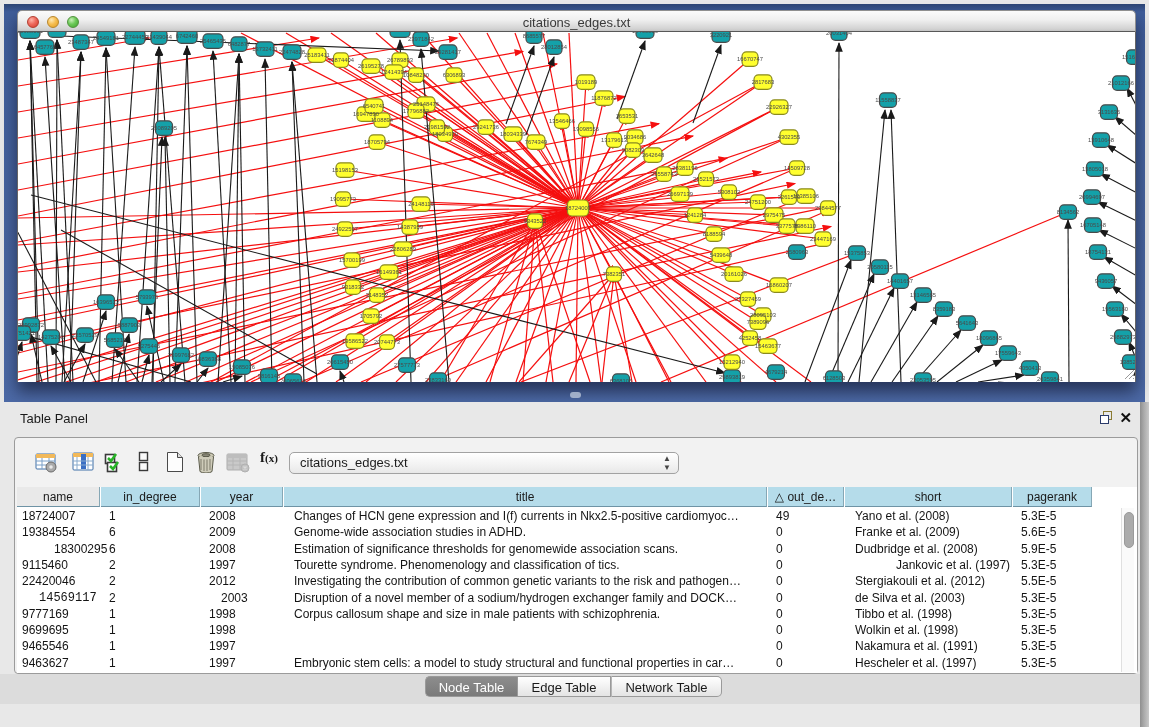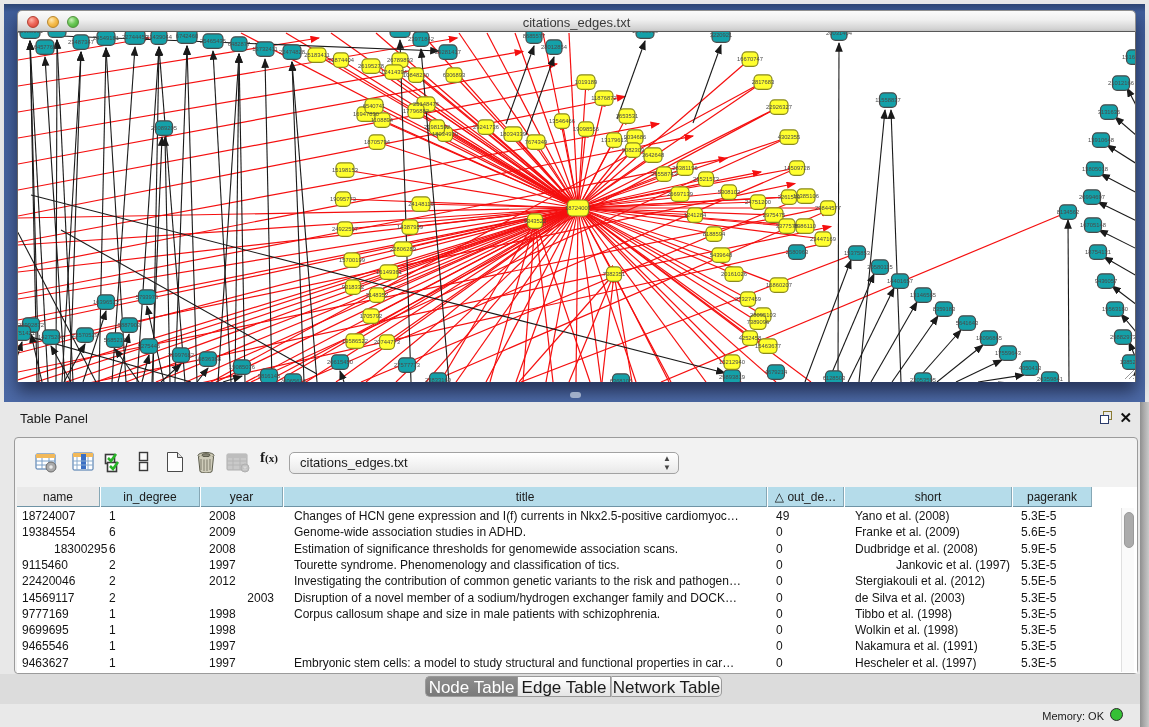--- a/index.html
+++ b/index.html
@@ -21,21 +21,21 @@
 #combo .st{position:absolute;right:7px;top:1px;font-size:8px;color:#444;line-height:9px;text-align:center;}
 #tablewrap{position:absolute;left:2px;top:49px;width:1120px;height:186px;background:#fff;}
 .hc{position:absolute;top:0;height:20px;background:#b5dcea;border-right:1px solid #86a7b5;border-bottom:1px solid #6e93a5;font-size:12px;color:#1a1a1a;text-align:center;line-height:20px;}
 #thead{position:absolute;left:0;top:0;width:100%;height:21px;}
 #tbody{position:absolute;left:0;top:21px;width:100%;height:163px;}
 .tr{position:absolute;left:0;width:100%;height:16.3px;}
 .tc{position:absolute;top:0;height:16.3px;font-size:12px;color:#141414;line-height:16px;white-space:nowrap;overflow:hidden;}
 #vsb{position:absolute;right:3px;top:70px;width:13px;height:164px;background:#fafafa;border-left:1px solid #e0e0e0;}
 #vsbt{position:absolute;left:1.5px;top:4px;width:10px;height:36px;border-radius:5px;background:#ababab;border:1px solid #9a9a9a;}
 #tabs{position:absolute;left:0;top:272px;width:100%;height:30px;background:#dcdcdc;}
-.seg{position:absolute;top:2px;height:21px;line-height:21px;font-size:17px;text-align:center;border:1px solid #9a9a9a;}
+.seg{position:absolute;top:2px;height:21px;line-height:21px;font-size:13px;text-align:center;border:1px solid #9a9a9a;}
 #seg1{left:425px;width:92px;border-radius:5px 0 0 5px;background:linear-gradient(#8d8d8d,#7a7a7a);color:#fff;border-right:none;}
 #seg2{left:517px;width:94px;background:linear-gradient(#ffffff,#f0f0f0 55%,#e4e4e4);color:#1a1a1a;}
 #seg3{left:611px;width:111px;border-radius:0 5px 5px 0;background:linear-gradient(#ffffff,#f0f0f0 55%,#e4e4e4);color:#1a1a1a;border-left:1px solid #b5b5b5;}
 #status{position:absolute;left:0;top:302px;width:100%;height:23px;background:#e9e9e9;}
 #mem{position:absolute;right:36px;top:6px;font-size:11px;color:#1a1a1a;}
 #memdot{position:absolute;right:17px;top:4px;width:13px;height:13px;border-radius:50%;background:#35c135;border:1.5px solid #2a2a2a;}
 #rightstrip{position:absolute;left:1140px;top:402px;width:9px;height:325px;background:linear-gradient(90deg,#8f8f8f,#a8a8a8 40%,#c9c9c9);}
 #tpx{position:absolute;right:8px;top:7px;font-size:15px;font-weight:bold;color:#111;}
 #tpfloat{position:absolute;right:26px;top:9px;}
 svg text{user-select:none;}
@@ -679,23 +679,23 @@
           <div class="tr" style="top:65.2px;">
             <div class="tc" style="left:5px;width:79px;">22420046</div>
             <div class="tc" style="left:92px;width:92px;">2</div>
             <div class="tc" style="left:192px;width:75px;">2012</div>
             <div class="tc" style="left:277px;width:474px;">Investigating the contribution of common genetic variants to the risk and pathogen…</div>
             <div class="tc" style="left:759px;width:69px;">0</div>
             <div class="tc" style="left:838px;width:158px;">Stergiakouli et al. (2012)</div>
             <div class="tc" style="left:1004px;width:72px;">5.5E-5</div>
           </div>
           <div class="tr" style="top:81.5px;">
-            <div class="tc" style="left:5px;width:79px;">14569117</div>
+            <div class="tc" style="left:22px;width:79px;font-family:Liberation Mono, monospace;">14569117</div>
             <div class="tc" style="left:92px;width:92px;">2</div>
-            <div class="tc" style="left:182px;width:75px;text-align:right;">2003</div>
+            <div class="tc" style="left:204px;width:75px;">2003</div>
             <div class="tc" style="left:277px;width:474px;">Disruption of a novel member of a sodium/hydrogen exchanger family and DOCK…</div>
             <div class="tc" style="left:759px;width:69px;">0</div>
             <div class="tc" style="left:838px;width:158px;">de Silva et al. (2003)</div>
             <div class="tc" style="left:1004px;width:72px;">5.3E-5</div>
           </div>
           <div class="tr" style="top:97.8px;">
             <div class="tc" style="left:5px;width:79px;">9777169</div>
             <div class="tc" style="left:92px;width:92px;">1</div>
             <div class="tc" style="left:192px;width:75px;">1998</div>
             <div class="tc" style="left:277px;width:474px;">Corpus callosum shape and size in male patients with schizophrenia.</div>
@@ -732,17 +732,13 @@
     </div>
     <div id="vsb">
         <div id="vsbt"></div>
       </div>
   </div>
   <div id="tabs">
     <div class="seg" id="seg1">Node Table</div>
     <div class="seg" id="seg2">Edge Table</div>
     <div class="seg" id="seg3">Network Table</div>
   </div>
-  <div id="status">
-      <div id="mem">Memory: OK</div>
-      <div id="memdot"></div>
-    </div>
 </div>
 <div id="rightstrip"></div>
 </body></html>

